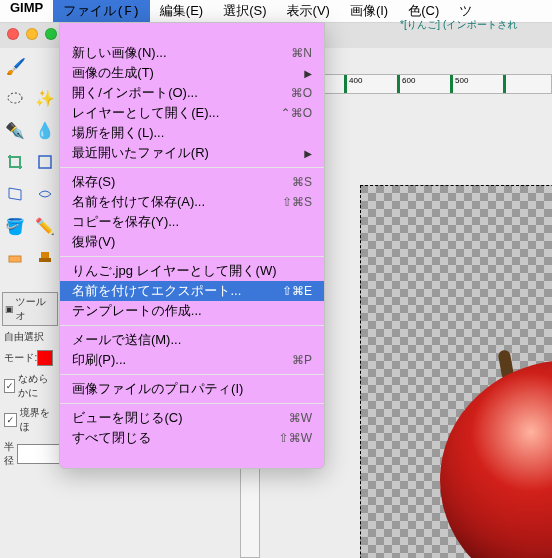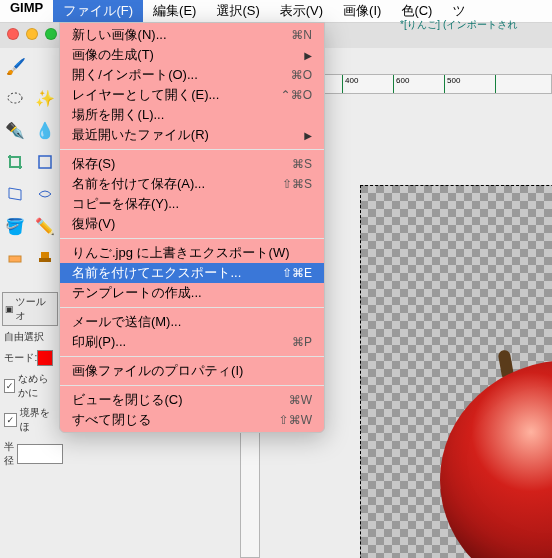--- a/index.html
+++ b/index.html
@@ -1,41 +1,41 @@
 <!DOCTYPE html>
 <html><head>
 <meta charset="utf-8">
 <style>
   body { margin: 0; font-family: "Helvetica Neue", "Hiragino Sans", sans-serif; font-size: 13px; background: #e0e0e0; overflow: hidden; width: 552px; height: 558px; position: relative; }
   .menubar { height: 22px; background: #fdfdfd; border-bottom: 1px solid #d5d5d5; display: flex; align-items: flex-start; font-size: 13px; }
   .menubar .appname { font-weight: 600; padding: 0 10px; }
   .menubar .menu { padding: 0 10px; height: 100%; display: flex; align-items: center; }
-  .menubar .menu.active { background: #3a77d8; color: #ffffff; }
+  .menubar .menu.active { background: #3a77d8; color: #000000; font-family: Liberation Mono, monospace; }
   .wincontrols { position: absolute; top: 28px; left: 7px; display: flex; gap: 7px; }
   .wincontrols .dot { width: 12px; height: 12px; border-radius: 50%; border: 1px solid rgba(0,0,0,0.15); box-sizing: border-box; }
   .dot.r { background:#ff5f57; } .dot.y{ background:#ffbd2e; } .dot.g{ background:#28c940; }
   .title { position:absolute; top:18px; left:400px; font-size:10px; color:#0f766e; white-space:nowrap; }
   .canvas-bg { position:absolute; top:48px; left:0; right:0; bottom:0; background:#ededed; }
   .toolbox { position:absolute; top:50px; left:0; width:60px; background:#ededed; }
   .toolbox .row { display:flex; }
   .toolbox .tool { width:28px; height:28px; margin:1px; display:flex; align-items:center; justify-content:center; border:1px solid transparent; font-size:16px; color:#333; }
   .options { position:absolute; top:290px; left:0; width:60px; font-size:10px; color:#333; }
   .options .box { margin:2px; padding:2px; display:flex; align-items:center; }
   .options .swatch { width:14px; height:14px; background:#f00; border:1px solid #888; margin-right:2px; }
   .options .chk { width:12px; height:12px; border:1px solid #888; margin-right:3px; background:#fff; display:inline-flex; align-items:center; justify-content:center; font-size:9px; color:#333; }
   .options .spin { width:40px; height:16px; background:#fff; border:1px solid #888; font-size:10px; padding-left:2px; }
-  .dropdown { position:absolute; top:22px; left:59px; width:264px; background:#fca5a5; border:1px solid #c2c2c2; box-shadow: 0 6px 24px rgba(0,0,0,0.25); z-index:50; padding:2px 0; border-radius:0 0 6px 6px; }
+  .dropdown { position:absolute; top:22px; left:59px; width:264px; background:#f0abfc; border:1px solid #c2c2c2; box-shadow: 0 6px 24px rgba(0,0,0,0.25); z-index:50; padding:20px 0; border-radius:0 0 6px 6px; }
   .dropdown .item { display:flex; align-items:center; height:20px; padding:0 12px; font-size:13px; position:relative; }
   .dropdown .item.highlight { background:#3a77d8; color:#fff; }
   .dropdown .item .shortcut { margin-left:auto; color:#555; font-size:12px; }
   .dropdown .item.highlight .shortcut { color:#fff; }
   .dropdown .item .submenu-arrow { margin-left:auto; font-size:10px; color:#333; }
   .dropdown hr { border:none; border-top:1px solid #e3e3e3; margin:4px 0; }
   .ruler-h { position:absolute; top:74px; left:240px; right:0; height:18px; background:#f5f5f5; border:1px solid #b5b5b5; font-size:8px; display:flex; align-items:flex-end; overflow:hidden; z-index:1; }
-  .ruler-h .tick { width:50px; text-align:center; border-right:1px solid #15803d; height:100%; position:relative; }
+  .ruler-h .tick { width:50px; text-align:center; border-right:3px solid #15803d; height:100%; position:relative; }
   .ruler-h .tick span { position:absolute; left:2px; top:1px; }
   .ruler-v { position:absolute; top:93px; left:240px; width:18px; bottom:0; background:#f5f5f5; border:1px solid #b5b5b5; font-size:8px; display:flex; flex-direction:column; overflow:hidden; z-index:1; }
   .ruler-v .tick { height:50px; border-bottom:1px solid #aaa; position:relative; }
   .ruler-v .tick span { position:absolute; left:2px; top:2px; }
   .checker { position:absolute; top:185px; left:360px; width:300px; height:500px;
     background-image: linear-gradient(45deg,#c8c8c8 25%,transparent 25%),linear-gradient(-45deg,#c8c8c8 25%,transparent 25%),linear-gradient(45deg,transparent 75%,#c8c8c8 75%),linear-gradient(-45deg,transparent 75%,#c8c8c8 75%);
     background-size:16px 16px; background-position:0 0,0 8px,8px -8px,-8px 0; background-color:#9a9a9a; }
   .checker::before { content:""; position:absolute; left:0; top:0; right:0; bottom:0; border-left:1px dashed #000; border-top:1px dashed #000; }
   .apple { position:absolute; top:350px; left:440px; width:200px; height:220px; overflow:hidden; }
   .apple .body { position:absolute; top:10px; left:0; width:260px; height:240px; border-radius:50%; background: radial-gradient(circle at 35% 30%, #ffb3a0 0%, #d2201a 25%, #7f0d0d 75%); box-shadow: inset -20px -20px 40px rgba(0,0,0,0.4); }
@@ -181,21 +181,21 @@
       <span class="shortcut">⇧⌘S</span>
     </div>
     <div class="item">
       <span>コピーを保存(Y)...</span>
     </div>
     <div class="item">
       <span>復帰(V)</span>
     </div>
     <hr>
     <div class="item">
-      <span>りんご.jpg に上書きエクスポート(W)</span>
+      <span>りんご.jpg レイヤーとして開く(W)</span>
     </div>
     <div class="item highlight">
       <span>名前を付けてエクスポート...</span>
       <span class="shortcut">⇧⌘E</span>
     </div>
     <div class="item">
       <span>テンプレートの作成...</span>
     </div>
     <hr>
     <div class="item">

